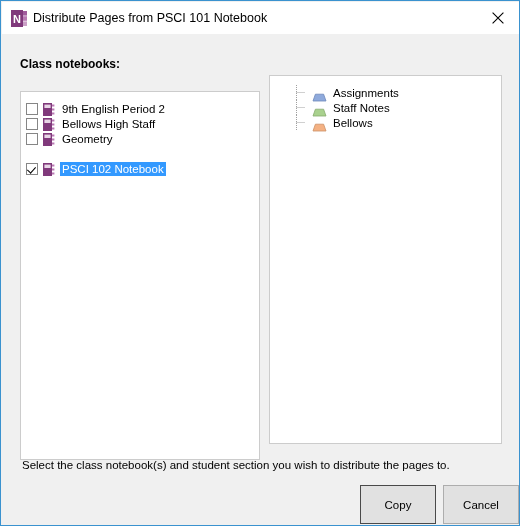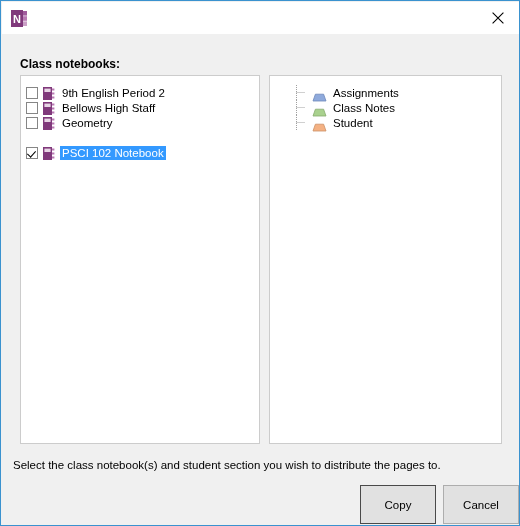--- a/index.html
+++ b/index.html
@@ -79,21 +79,21 @@
 
   .listpanel {
     position: absolute;
     background: #ffffff;
     border: 1px solid #cccccc;
     box-sizing: border-box;
     overflow: hidden;
   }
   .panel-left {
     left: 18px;
-    top: 41px;
+    top: 57px;
     width: 240px;
     height: 369px;
     padding-left: 48px;
   }
   .panel-right {
     left: 267px;
     top: 41px;
     width: 233px;
     height: 369px;
   }
@@ -170,21 +170,21 @@
   }
   .sec-text {
     font-size: 11.5px;
     color: #000000;
     line-height: 14px;
   }
 
   
   .footer-text {
     position: absolute;
-    left: 11px;
+    left: 20px;
     top: 425px;
     font-size: 11.5px;
     color: #000000;
     white-space: nowrap;
   }
   .btn {
     position: absolute;
     top: 451px;
     width: 76px;
     height: 39px;
@@ -211,20 +211,21 @@
   <div class="titlebar">
     <span class="title-icon">
       <svg width="17" height="17" viewBox="0 0 17 17">
         <rect x="0" y="0" width="12" height="17" fill="#80397b"></rect>
         <text x="2" y="13" font-family="Liberation Sans, sans-serif" font-size="11" font-weight="bold" fill="#ffffff">N</text>
         <rect x="12" y="1" width="4" height="4.6" fill="#a05a9c"></rect>
         <rect x="12" y="6.2" width="4" height="4.6" fill="#b97ab4"></rect>
         <rect x="12" y="11.4" width="4" height="4.6" fill="#caa0c6"></rect>
       </svg>
     </span>
+    <div class="title-text">Distribute Pages from PSCI 101 Notebook</div>
     <div class="close-btn">
       <svg width="12" height="12" viewBox="0 0 12 12">
         <path d="M0.6 0.6 L11.4 11.4 M11.4 0.6 L0.6 11.4" stroke="#000000" stroke-width="1.1" fill="none"></path>
       </svg>
     </div>
   </div>
 
   <div class="body-area">
 
     <div class="panel-label label-left">Class notebooks:</div>
@@ -312,36 +313,36 @@
           <svg width="18" height="15" viewBox="0 0 18 15">
             <path d="M2.5 0 L2.5 15" stroke="#a0a0a0" stroke-width="1" stroke-dasharray="1 1" fill="none"></path>
             <path d="M2.5 7.5 L11 7.5" stroke="#a0a0a0" stroke-width="1" stroke-dasharray="1 1" fill="none"></path>
           </svg>
         </span>
         <span class="sec-icon">
           <svg width="15" height="9" viewBox="0 0 15 9">
             <path d="M3.4 1.2 L11.6 1.2 L14 8 L1 8 Z" fill="#a9d18e" stroke="#86ab6d" stroke-width="0.8"></path>
           </svg>
         </span>
-        <span class="sec-text">Class Notes</span>
+        <span class="sec-text">Staff Notes</span>
       </div>
 
       <div class="sec-row" style="top:39px">
         <span class="tree-lines">
           <svg width="18" height="15" viewBox="0 0 18 15">
             <path d="M2.5 0 L2.5 15" stroke="#a0a0a0" stroke-width="1" stroke-dasharray="1 1" fill="none"></path>
             <path d="M2.5 7.5 L11 7.5" stroke="#a0a0a0" stroke-width="1" stroke-dasharray="1 1" fill="none"></path>
           </svg>
         </span>
         <span class="sec-icon">
           <svg width="15" height="9" viewBox="0 0 15 9">
             <path d="M3.4 1.2 L11.6 1.2 L14 8 L1 8 Z" fill="#f4b183" stroke="#cb9166" stroke-width="0.8"></path>
           </svg>
         </span>
-        <span class="sec-text">Student</span>
+        <span class="sec-text">Bellows</span>
       </div>
 
 
     </div>
 
     <div class="footer-text">Select the class notebook(s) and student section you wish to distribute the pages to.</div>
 
     <button class="btn btn-copy">Copy</button>
     <button class="btn btn-cancel">Cancel</button>
 

